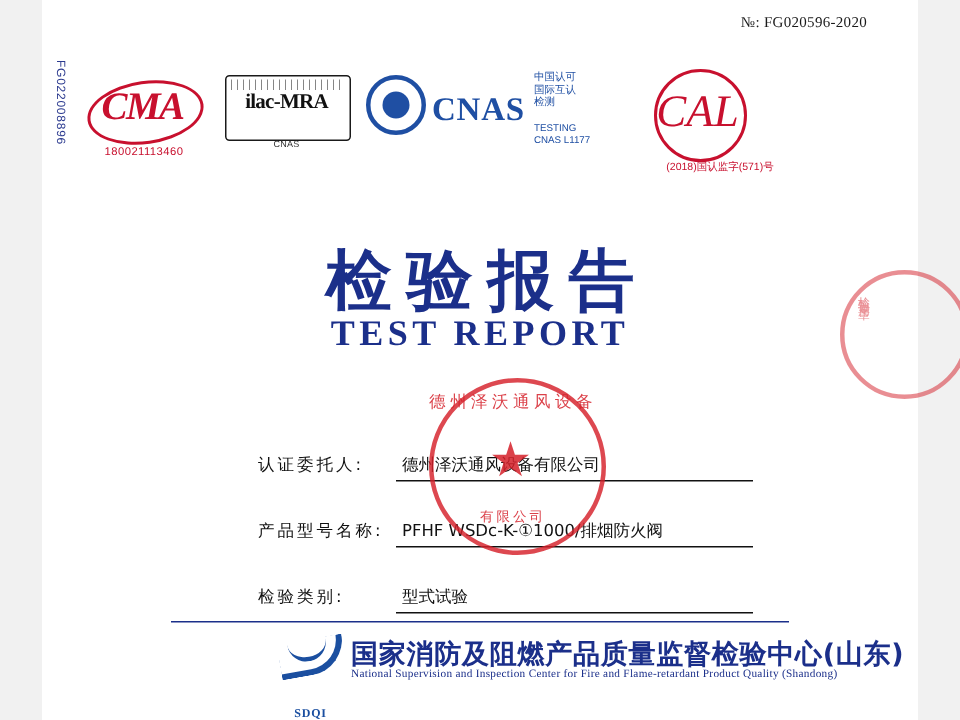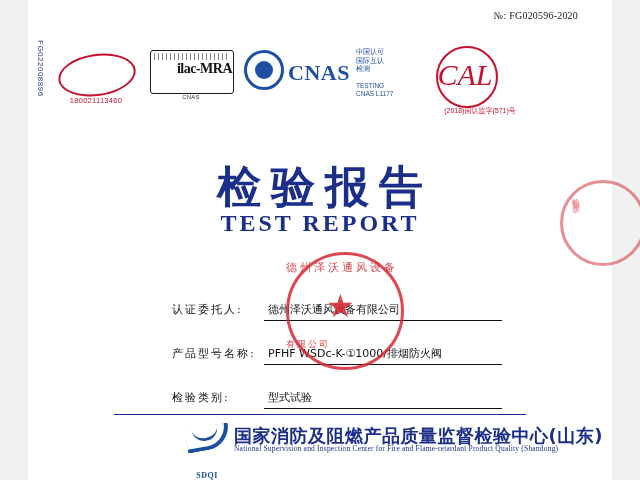--- a/index.html
+++ b/index.html
@@ -117,21 +117,21 @@
     left: 0; top: 0;
     width: 82px; height: 42px;
     border: 1.5px solid #1a1a1a;
     border-radius: 3px;
     background: #ffffff;
   }
   .ilac .ilac-main {
     position: absolute;
     left: 0; top: 11px;
     width: 82px;
-    text-align: right;
+    text-align: center;
     font-size: 14px;
     font-weight: bold;
     color: #111;
     letter-spacing: -.5px;
     font-family: "Liberation Serif", serif;
   }
   .ilac .ilac-sub {
     position: absolute;
     left: 0; top: 44px;
     width: 82px;
@@ -329,21 +329,21 @@
     font-size: 11px;
     color: #d5202a;
     letter-spacing: 3px;
     opacity: .85;
     font-family: Liberation Serif, serif;
   }
   .stamp .stamp-text-2 {
     position: absolute;
     left: 0; top: 86px;
     width: 112px;
-    text-align: left;
+    text-align: center;
     font-size: 9px;
     color: #d5202a;
     letter-spacing: 2px;
     opacity: .85;
     font-family: "DejaVu Sans", sans-serif;
   }
 
   
   .stamp-edge {
     position: absolute;
@@ -444,20 +444,21 @@
   <div class="sheet">
 
     <div class="report-no">№: FG020596-2020</div>
 
     <div class="logo-row">
 
       <div class="vert-code">FG022008896</div>
 
       <div class="cma">
         <div class="cma-ring"></div>
+        <div class="cma-text">CMA</div>
         <div class="cma-no">180021113460</div>
       </div>
 
       <div class="ilac">
         <div class="ilac-box"></div>
         <div class="ilac-hatch"></div>
         <div class="ilac-main">ilac-MRA</div>
         <div class="ilac-sub">CNAS</div>
       </div>
 

